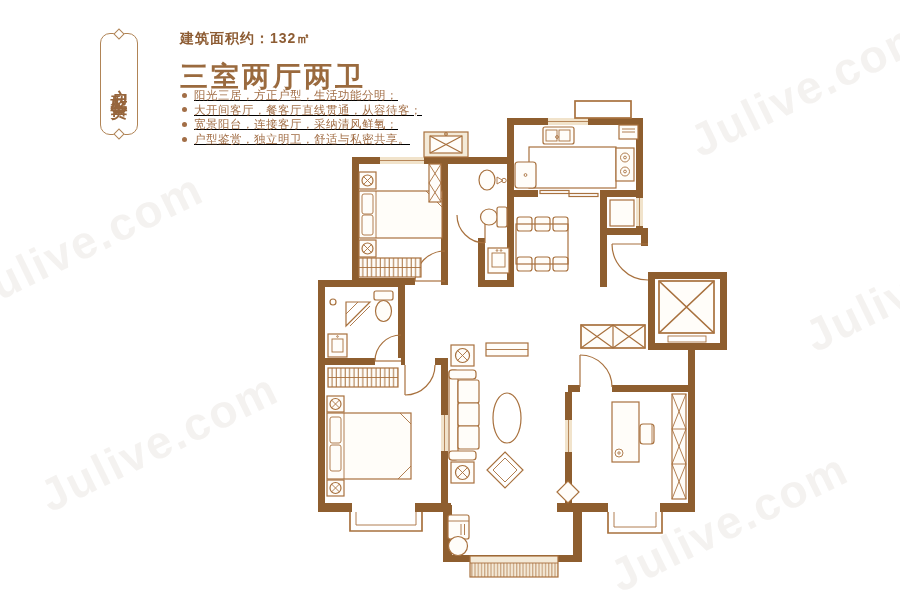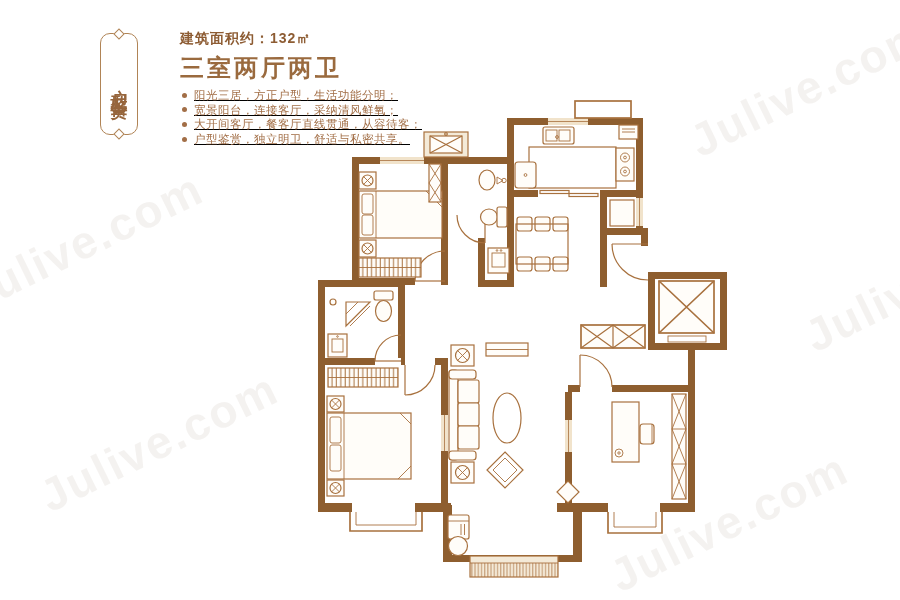--- a/index.html
+++ b/index.html
@@ -26,21 +26,21 @@
   }
   .banner .diamond{
     position:absolute;left:50%;width:6px;height:6px;background:#fff;
     border:1.2px solid var(--banner_border);transform:translateX(-50%) rotate(45deg);
   }
   .banner .diamond.top{top:-4px;}
   .banner .diamond.bottom{bottom:-4px;}
   
   .header{position:absolute;left:180px;top:30px;}
   .area-label{font-size:14px;font-weight:bold;color:var(--text_mid);letter-spacing:1px;}
-  .page-title{font-size:24px;font-weight:bold;color:var(--text_dark);letter-spacing:3px;margin-top:4px;}
+  .page-title{font-size:28px;font-weight:bold;color:var(--text_dark);letter-spacing:3px;margin-top:10px;}
   
   .features{position:absolute;left:182px;top:88px;margin:0;padding:0;list-style:none;text-decoration:underline;}
   .features li{
     font-size:11.5px;color:var(--text_body);line-height:14.6px;
     letter-spacing:0.5px;display:flex;align-items:center;
   }
   .features li .dot{
     width:5px;height:5px;border-radius:50%;background:var(--text_body);
     display:inline-block;margin-right:7px;flex:0 0 auto;
   }
@@ -75,25 +75,25 @@
   <div class="page-title">三室两厅两卫</div>
 </div>
 
 <ul class="features">
   <li>
       <span class="dot"></span>
       <span>阳光三居，方正户型，生活功能分明；</span>
     </li>
   <li>
       <span class="dot"></span>
-      <span>宽景阳台，连接客厅，采纳清风鲜氧；</span>
+      <span>大开间客厅，餐客厅直线贯通，从容待客；</span>
     </li>
   <li>
       <span class="dot"></span>
-      <span>大开间客厅，餐客厅直线贯通，从容待客；</span>
+      <span>宽景阳台，连接客厅，采纳清风鲜氧；</span>
     </li>
   <li>
       <span class="dot"></span>
       <span>户型鉴赏，独立明卫，舒适与私密共享。</span>
     </li>
 </ul>
 
 <svg width="900" height="600" viewBox="0 0 900 600">
   <defs>
     <pattern id="comb" width="4.4" height="20" patternUnits="userSpaceOnUse">

